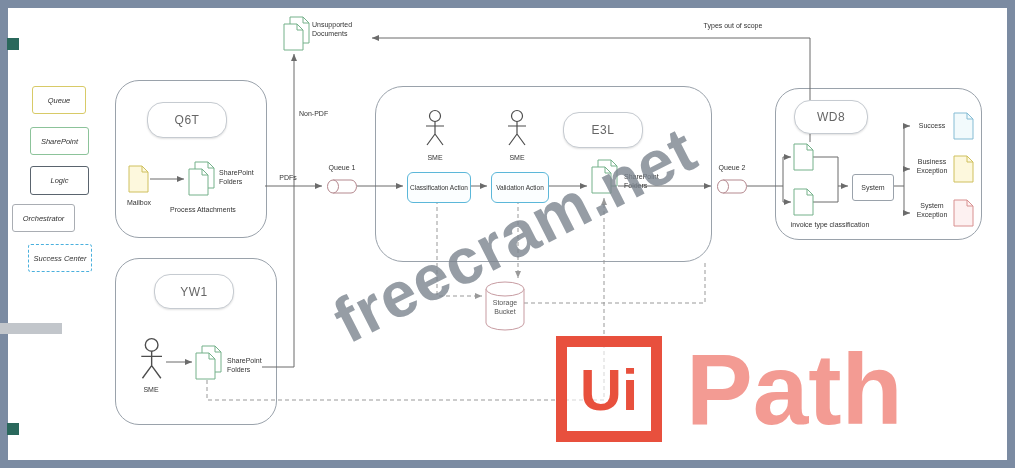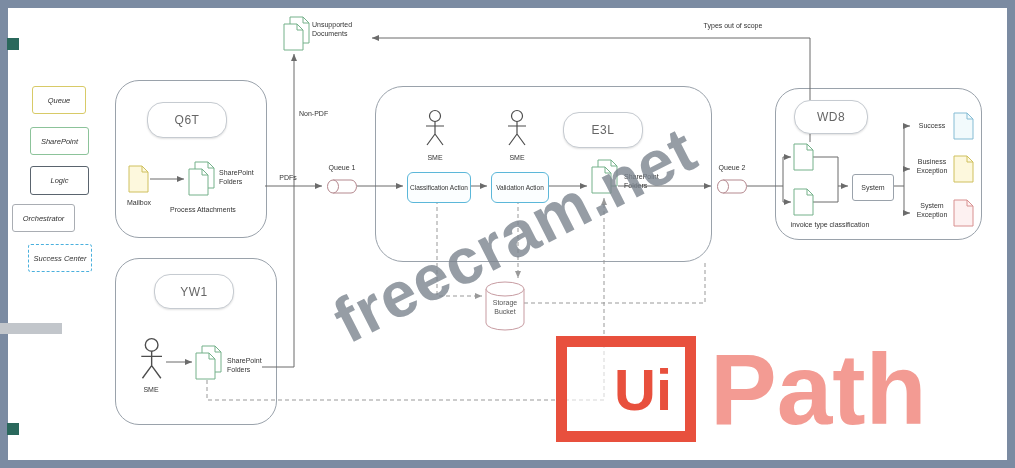--- a/index.html
+++ b/index.html
@@ -75,22 +75,22 @@
   .actor { stroke:#4d4d4d; stroke-width:1.2; fill:none; }
   .queue { stroke:#b5898f; fill:#ffffff; stroke-width:1; }
   .bucket { stroke:#c79ba1; fill:#ffffff; stroke-width:1; }
 
   .watermark { position:absolute; left:195px; top:45px; width:640px; height:380px; display:flex;
            align-items:center; justify-content:center; transform:rotate(-27deg);
            font-size:64px; font-weight:600; color:rgba(124,132,143,.8); z-index:5;
            letter-spacing:1px; pointer-events:none; white-space:nowrap; }
   .uipath { position:absolute; left:556px; top:336px; display:flex; align-items:center; z-index:6; }
   .ui-box { width:84px; height:84px; border:11px solid #e8503d; display:flex; align-items:center;
-           justify-content:center; font-size:58px; font-weight:bold; color:#e8503d; background:rgba(255,255,255,.6);padding-left:34px; }
-  .path-text { font-size:100px; font-weight:bold; color:#f39b93; margin-left:14px; line-height:.85; }
+           justify-content:center; font-size:58px; font-weight:bold; color:#e8503d; background:rgba(255,255,255,.6); }
+  .path-text { font-size:100px; font-weight:bold; color:#f39b93; margin-left:24px; line-height:.85; }
 </style>
 </head>
 <body>
 
 <div class="stage">
 
   <div class="frame"></div>
   <div class="graybar"></div>
   <div class="handle h1"></div>
   <div class="handle h2"></div>

